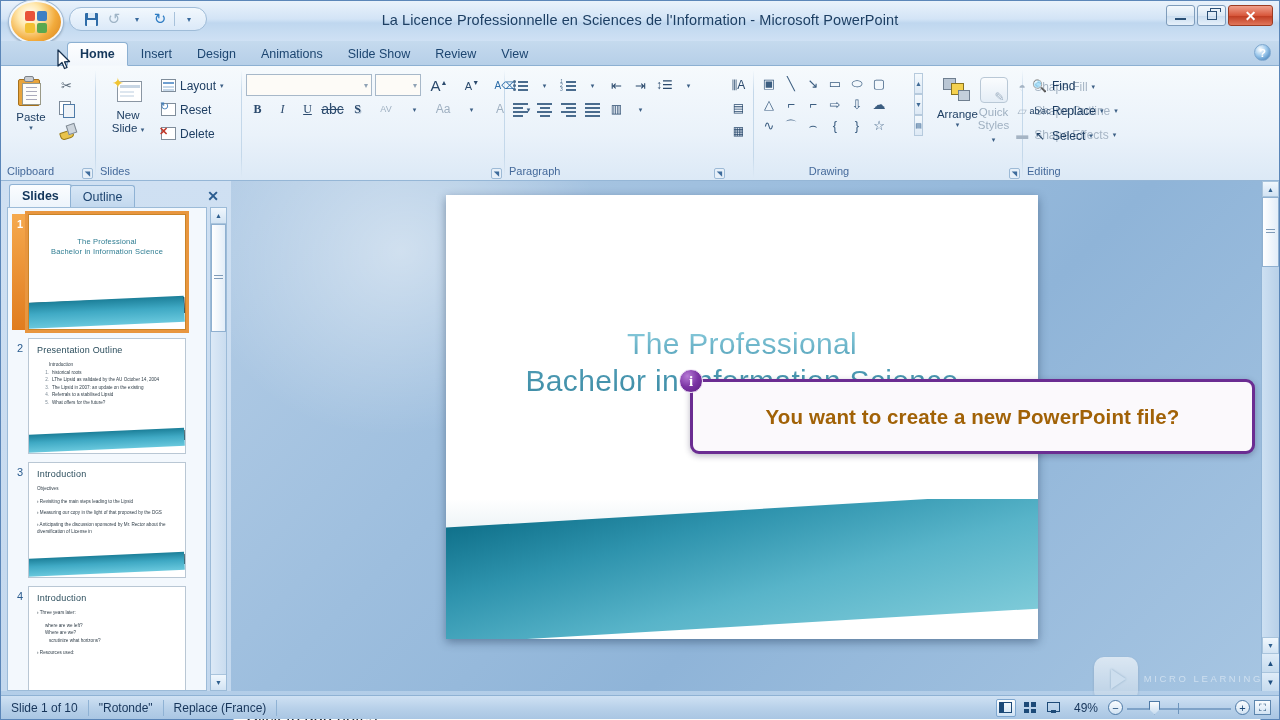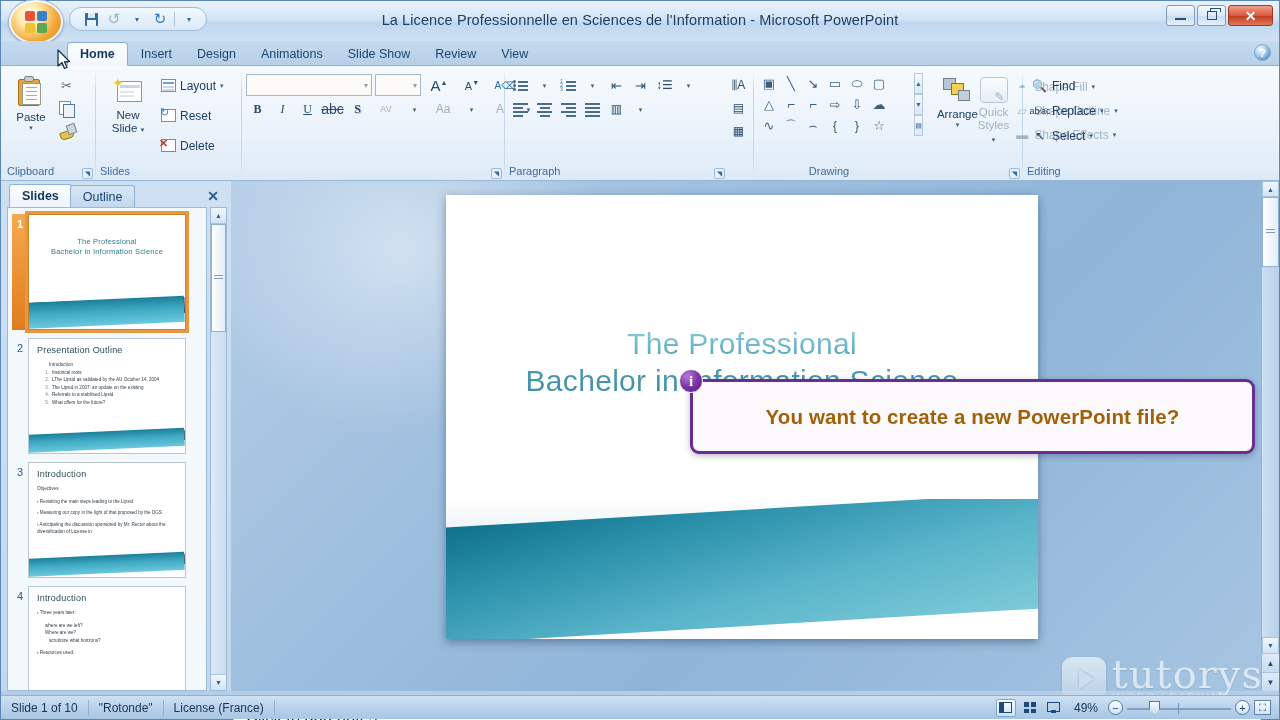--- a/index.html
+++ b/index.html
@@ -471,21 +471,21 @@
     <div class="group" style="width:145px">
       <div class="group-body">
         <div class="bigbtn" style="width:56px">
           <span class="newslide-ico">
               <span class="sl"></span>
               <span class="star">✦</span>
             </span>
           <span class="lbl">New</span>
           <span class="lbl" style="margin-top:0"><span>Slide</span> <span class="caret">▾</span></span>
         </div>
-        <div style="display:flex;flex-direction:column;gap:7px;padding-top:2px">
+        <div style="display:flex;flex-direction:column;gap:1px;padding-top:2px">
           <div class="smallbtn">
             <span class="ico ico-16 mini-slide"></span>
             <span>Layout</span>
             <span class="caret">▾</span>
           </div>
           <div class="smallbtn">
             <span class="ico ico-16 reset-ico"></span>
             <span>Reset</span>
           </div>
           <div class="smallbtn">
@@ -894,29 +894,28 @@
 
   <div class="notes-wrap">
     <div class="notes">
       <span class="notes-text">Click to add notes</span>
     </div>
   </div>
 
   <div class="watermark">
     <div class="wm-play"></div>
     <div class="wm-txt">
-      <div class="wm-name">tutorys</div>
       <div class="wm-sub">Micro Learning</div>
     </div>
   </div>
 
   <div class="status">
     <div class="st-item">Slide 1 of 10</div>
     <div class="st-item">"Rotonde"</div>
-    <div class="st-item last">License (France)</div>
+    <div class="st-item last">Replace (France)</div>
 
     <div class="st-right">
       <div class="viewbtn active">
           <span class="vb-normal"></span>
         </div>
       <div class="viewbtn">
           <span class="vb-sorter">
             <i></i>
             <i></i>
             <i></i>

